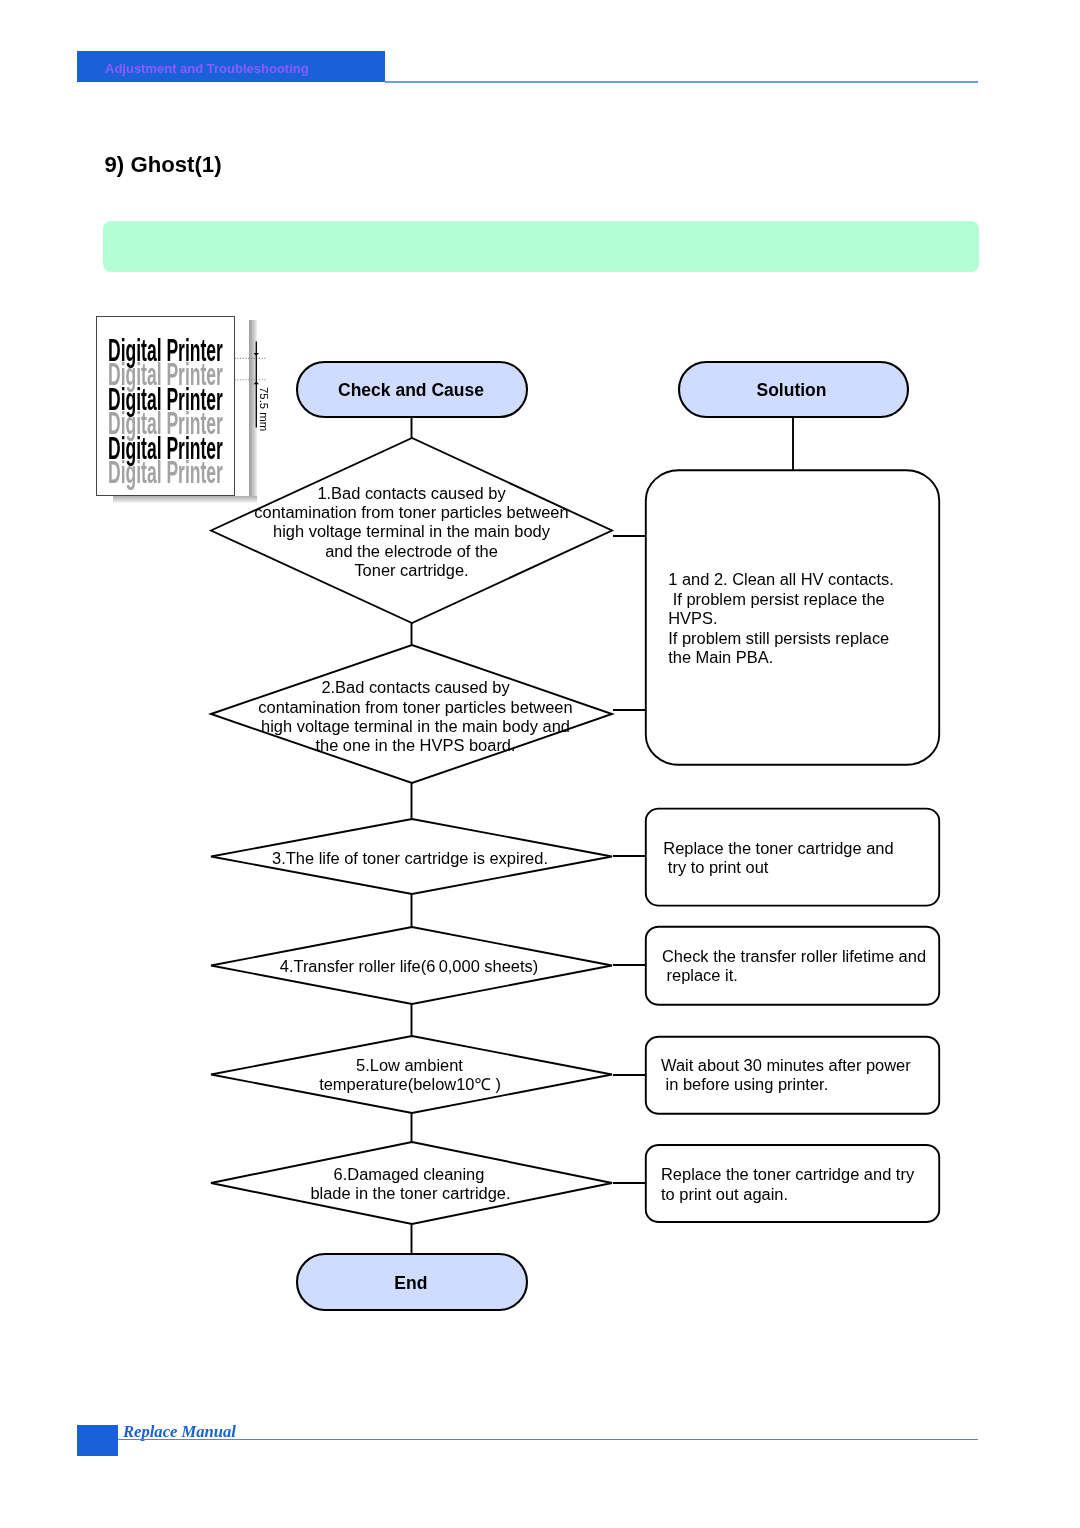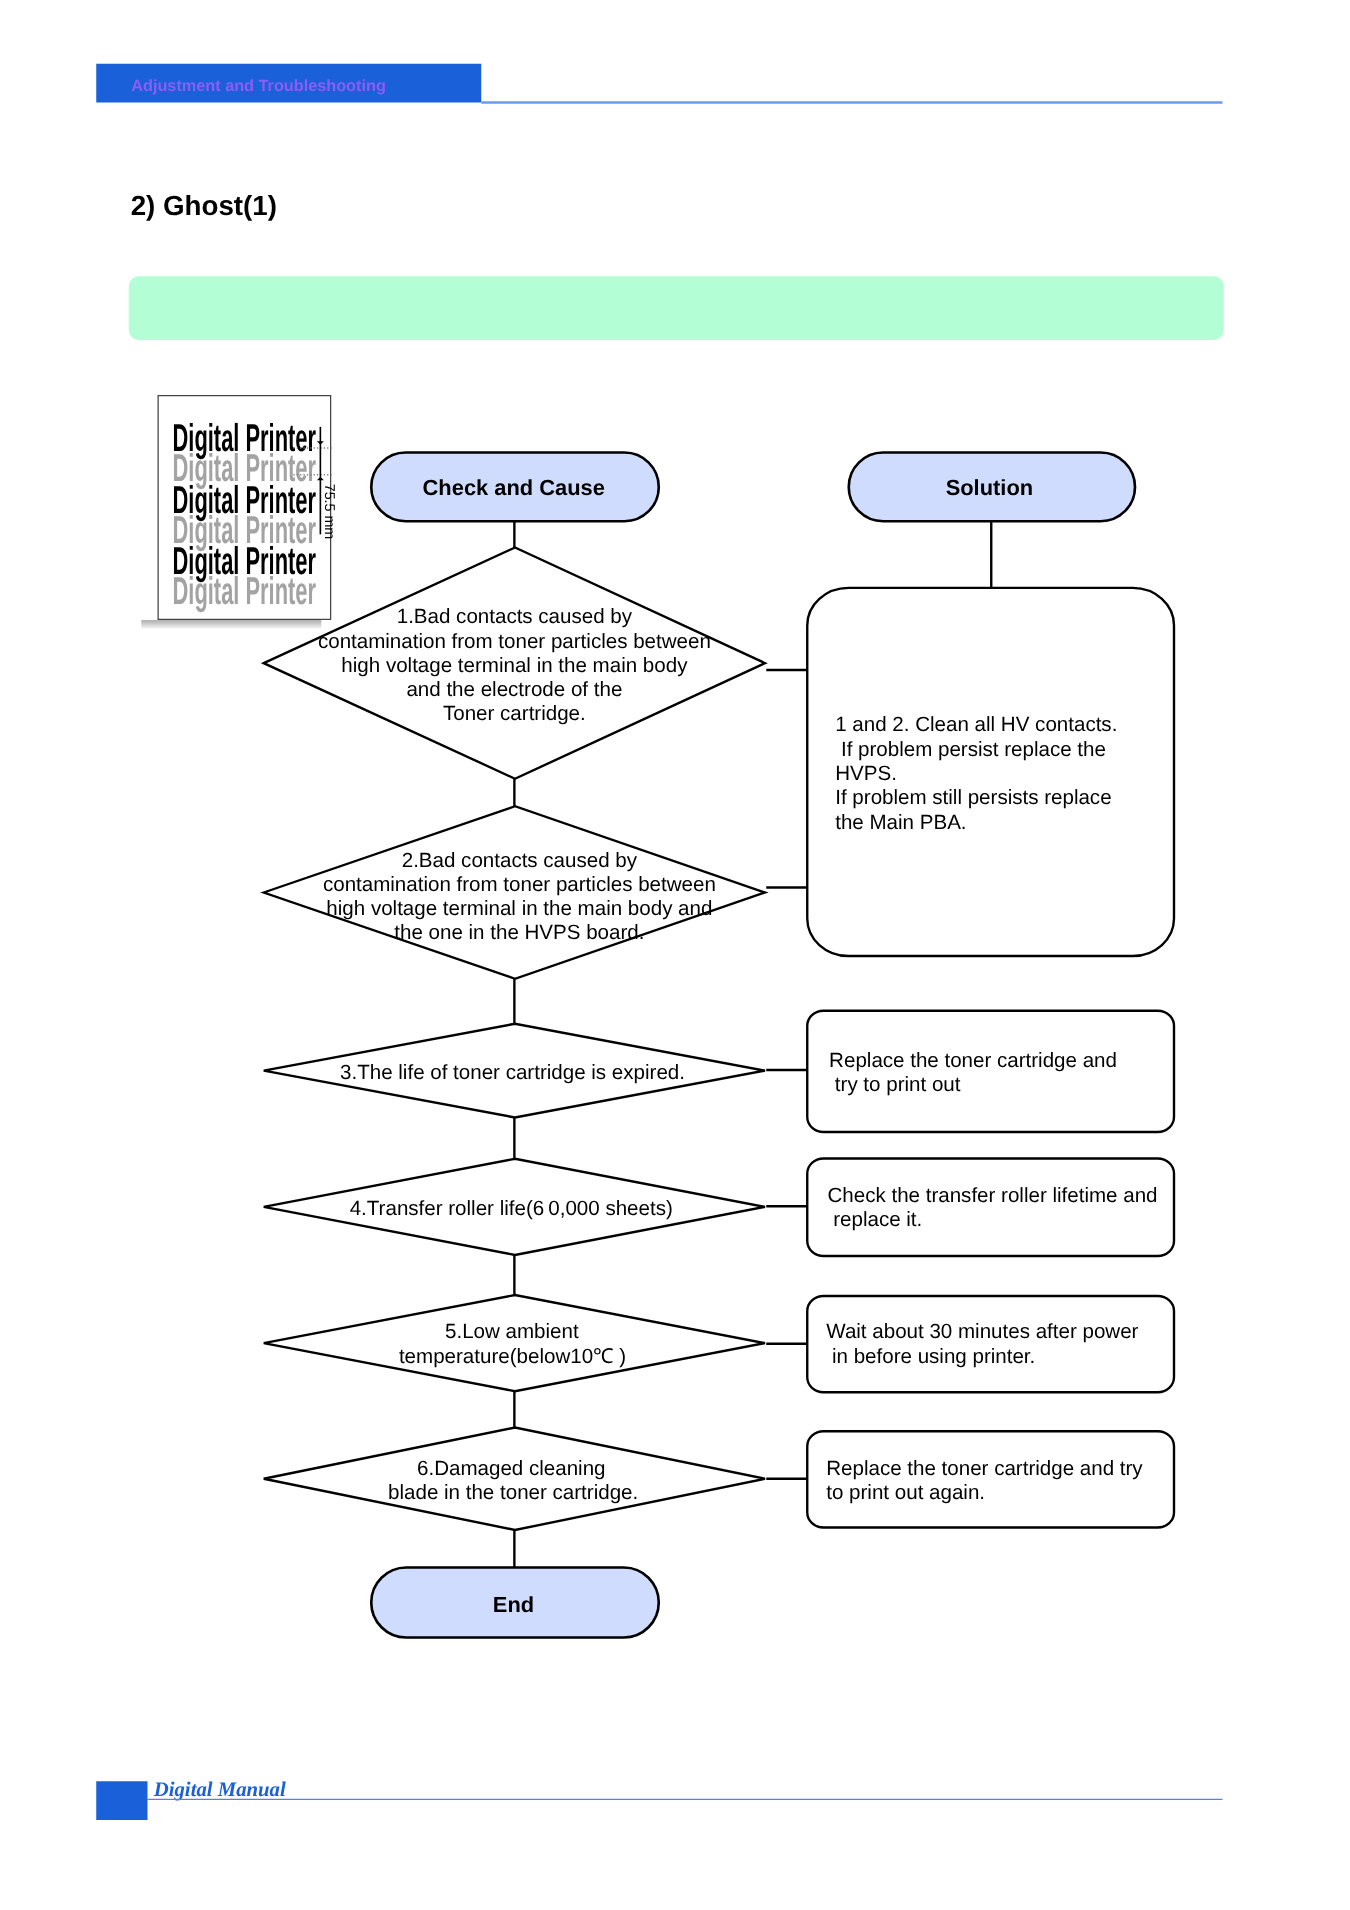--- a/index.html
+++ b/index.html
@@ -25,41 +25,41 @@
   
   #flow{position:absolute;left:0;top:0;width:1080px;height:1528px;}
   .fl{fill:none;stroke:#000;stroke-width:1.9;}
   .dia{fill:#fff;stroke:#000;stroke-width:1.9;}
   .pill{fill:#cfdcfd;stroke:#000;stroke-width:2.1;}
   .sbox{fill:#fff;stroke:#000;stroke-width:1.9;}
   .ptxt{font-family:"Liberation Sans",sans-serif;font-size:17.5px;font-weight:bold;text-anchor:middle;fill:#000;}
   .dtxt{font-family:"Liberation Sans",sans-serif;font-size:16.45px;text-anchor:middle;fill:#000;}
   .stxt{font-family:"Liberation Sans",sans-serif;font-size:16.45px;fill:#000;}
   
-  #sample{position:absolute;left:126px;top:316px;width:139px;height:180px;background:#fff;
+  #sample{position:absolute;left:96px;top:316px;width:139px;height:180px;background:#fff;
           border:1.2px solid #444;box-sizing:border-box;overflow:hidden;}
   #sample-shadow{position:absolute;left:248.5px;top:320px;width:8.5px;height:182px;
           background:linear-gradient(90deg,#9d9d9d 0%,#b4b4b4 35%,#d8d8d8 75%,#f0f0f0 100%);}
   #sample-shadow-b{position:absolute;left:112.5px;top:495.5px;width:144.5px;height:7px;
           background:linear-gradient(180deg,#b0b0b0 0%,#c8c8c8 40%,#efefef 90%,#fbfbfb 100%);}
   #sample-inner{position:absolute;left:0;top:0;width:100%;height:100%;}
   .dprow{position:absolute;left:11px;font-family:"Liberation Sans",sans-serif;font-weight:bold;
          font-size:31px;line-height:31px;white-space:nowrap;transform:scaleX(0.565);transform-origin:left top;}
   .dark{color:#000;}
   .ghost{color:#a3a3a3;}
   #dimline{position:absolute;left:0;top:0;width:1080px;height:1528px;}
 </style>
 </head>
 <body>
 
 <div class="page">
   <div id="header-bar"></div>
   <div id="header-title">Adjustment and Troubleshooting</div>
   <div id="header-rule"></div>
-  <div id="section-title">2) Ghost(1)</div>
+  <div id="section-title">9) Ghost(1)</div>
   <div id="desc-box"></div>
 
   <div id="sample-shadow"></div>
   <div id="sample-shadow-b"></div>
   <div id="sample">
     <div id="sample-inner">
       <div class="dprow ghost" style="top:42.3px">Digital Printer</div>
       <div class="dprow ghost" style="top:91.3px">Digital Printer</div>
       <div class="dprow ghost" style="top:140.3px">Digital Printer</div>
       <div class="dprow dark" style="top:18.3px">Digital Printer</div>
@@ -164,15 +164,15 @@
       <text class="stxt" x="661" y="1180">Replace the toner cartridge and try</text>
       <text class="stxt" x="661" y="1199.5">to print out again.</text>
     </g>
 
     <rect class="pill" x="297" y="1254" width="230" height="56" rx="28" ry="28"></rect>
     <text class="ptxt" x="410.8" y="1289.3">End</text>
   </svg>
 
   <div id="footer-square"></div>
   <div id="footer-page"><span>4-34</span></div>
-  <div id="footer-title">Digital Manual</div>
+  <div id="footer-title">Replace Manual</div>
   <div id="footer-rule"></div>
 </div>
 
 </body></html>

